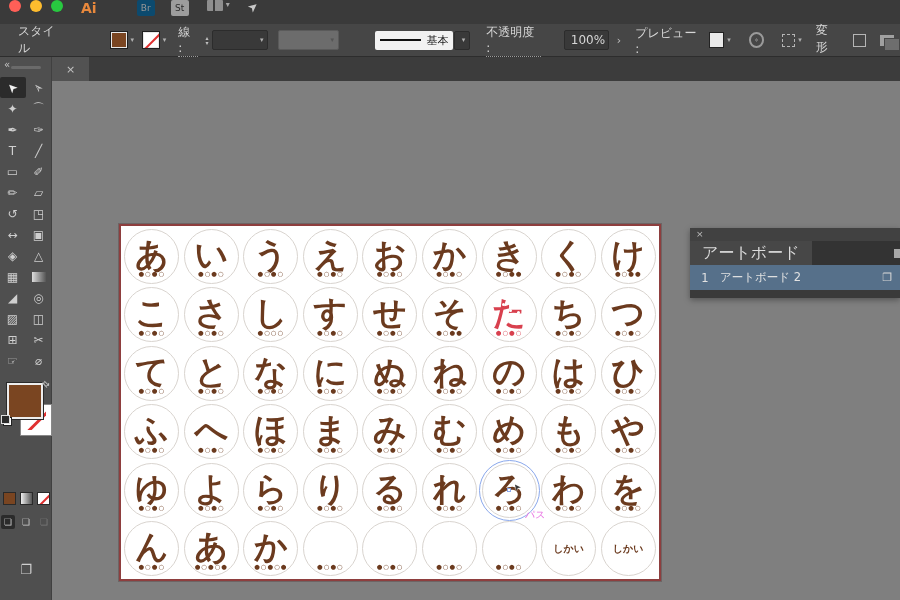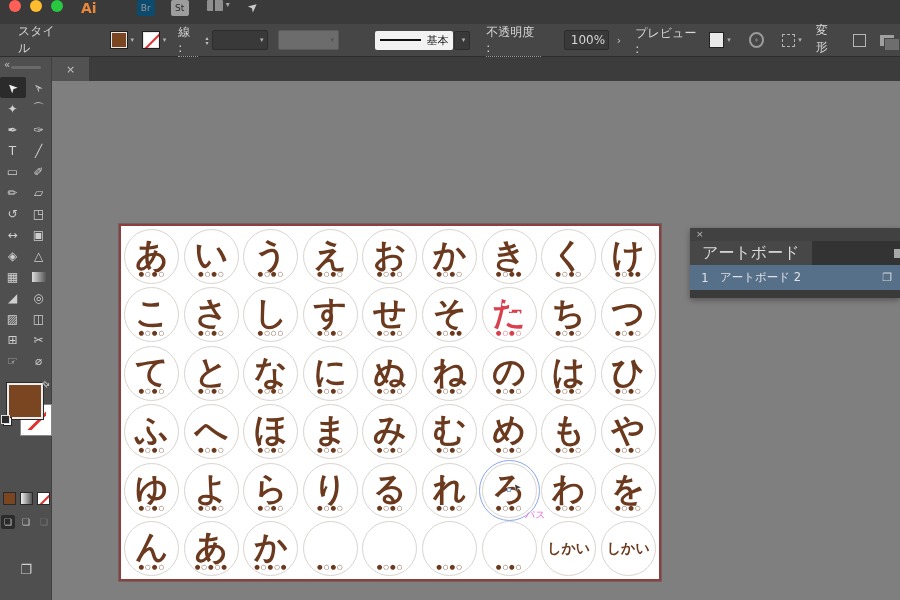--- a/index.html
+++ b/index.html
@@ -79,21 +79,21 @@
 
   
   .artboard{position:absolute;left:119px;top:224px;width:542px;height:357px;background:#fff;border:2px solid var(--artboard_border);box-shadow:0 0 0 1px rgba(60,20,20,.25);}
   .grid{position:absolute;inset:1px;display:grid;grid-template-columns:repeat(9,1fr);grid-auto-rows:1fr;}
   .cell{position:relative;display:flex;align-items:center;justify-content:center;}
   .circle{position:relative;width:55px;height:55px;border-radius:50%;background:#fff;border:1px solid #d9d4cf;display:flex;align-items:center;justify-content:center;}
   .char{font-size:33px;line-height:1;color:var(--char_brown);font-weight:bold;margin-top:-4px;}
   .char.red{color:var(--accent_red);}
   .flowerspots{position:absolute;left:50%;top:40%;width:3px;height:3px;border-radius:50%;background:#fff;
      box-shadow:-7px -6px 0 #fff,6px -9px 0 #fff,8px 2px 0 #fff,-4px 6px 0 #fff,2px 10px 0 #fff;}
-  .word{font-size:14px;color:var(--char_brown);font-weight:bold;}
+  .word{font-size:10px;color:var(--char_brown);font-weight:bold;}
   .dots{position:absolute;left:0;right:0;bottom:5px;text-align:center;font-size:6.5px;letter-spacing:1px;color:var(--char_brown);line-height:1;}
   .dots.red{color:var(--accent_red);}
   .ring{position:absolute;inset:-4px;border:1.5px solid var(--selection_blue);border-radius:50%;}
   .ctr{position:absolute;left:50%;top:50%;width:4px;height:4px;margin:-2px;background:#fff;border:1px solid var(--selection_blue);}
   .path-tip{position:absolute;left:404px;top:246px;font-size:10px;color:var(--path_label_pink);margin-top:36px;}
   .cursor{position:absolute;left:392px;top:256px;font-size:9px;color:#3a3a3a;text-shadow:0 0 2px #fff,0 0 1px #fff;transform:rotate(-128deg);}
 
   
   .panel{position:absolute;left:690px;top:228px;width:210px;height:70px;background:#3a3a3a;box-shadow:0 2px 6px rgba(0,0,0,.35);}
   .panel-top{height:13px;background:#414141;position:relative;}

